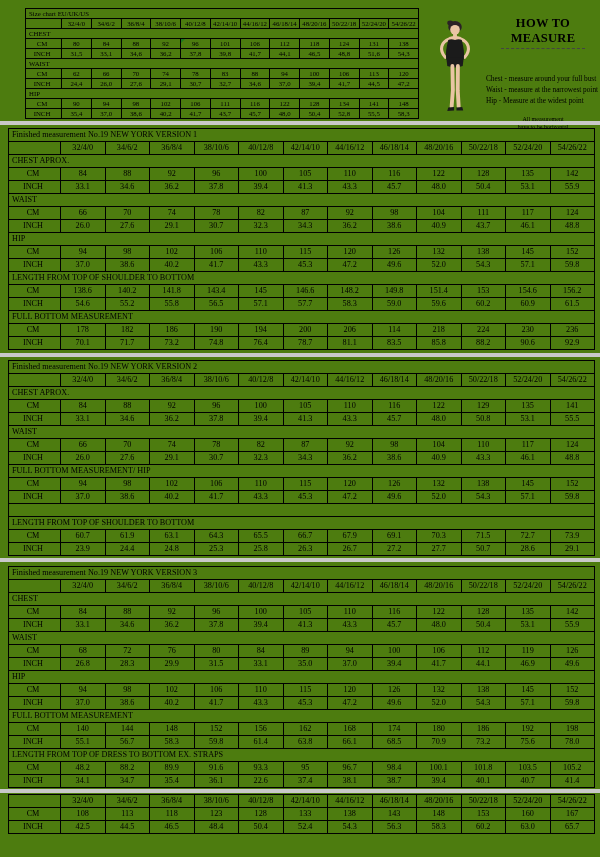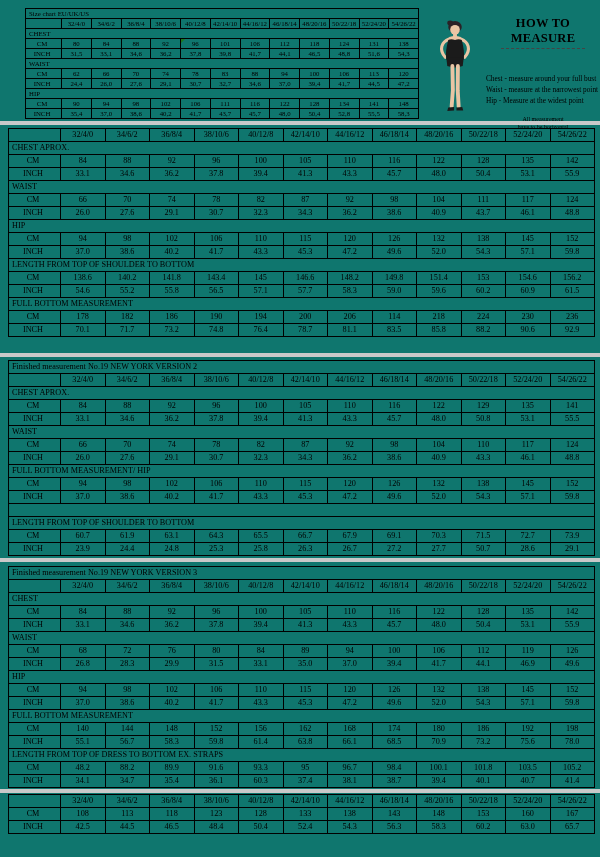--- a/index.html
+++ b/index.html
@@ -1,18 +1,18 @@
 <!DOCTYPE html>
 <html><head>
 <meta charset="utf-8">
 <style>
   * { margin:0; padding:0; box-sizing:border-box; }
   html,body { background:#ffffff; }
   .page {
-    position:relative; width:600px; height:857px; background:#0f766e;
+    position:relative; width:600px; height:857px; background:#4d7c0f;
     font-family:"Liberation Serif", serif; color:#000; overflow:hidden;
   }
   table { border-collapse:collapse; table-layout:fixed; }
   td { border:1px solid #000; text-align:center; vertical-align:middle; overflow:hidden; white-space:nowrap; }
 
   
   .sizechart-wrap { position:absolute; left:25px; top:8px; }
   .sizechart-wrap table { width:394px; border:1px solid #000; font-size:6.8px; }
   .sizechart-wrap col.lab { width:36px; }
   .sizechart-wrap td { height:9px; line-height:9px; }
@@ -247,20 +247,23 @@
           <col>
           <col>
           <col>
           <col>
           <col>
           <col>
           <col>
         </colgroup>
         <tbody>
           <tr>
+            <td class="title-cell" colspan="13">Finished measurement No.19 NEW YORK VERSION 1</td>
+          </tr>
+          <tr>
             <td class="label-cell"></td>
             <td class="size-header">32/4/0</td>
             <td class="size-header">34/6/2</td>
             <td class="size-header">36/8/4</td>
             <td class="size-header">38/10/6</td>
             <td class="size-header">40/12/8</td>
             <td class="size-header">42/14/10</td>
             <td class="size-header">44/16/12</td>
             <td class="size-header">46/18/14</td>
             <td class="size-header">48/20/16</td>
@@ -797,21 +800,21 @@
             <td class="value-cell">101.8</td>
             <td class="value-cell">103.5</td>
             <td class="value-cell">105.2</td>
           </tr>
           <tr>
             <td class="label-cell">INCH</td>
             <td class="value-cell">34.1</td>
             <td class="value-cell">34.7</td>
             <td class="value-cell">35.4</td>
             <td class="value-cell">36.1</td>
-            <td class="value-cell">60.3</td>
+            <td class="value-cell">22.6</td>
             <td class="value-cell">37.4</td>
             <td class="value-cell">38.1</td>
             <td class="value-cell">38.7</td>
             <td class="value-cell">39.4</td>
             <td class="value-cell">40.1</td>
             <td class="value-cell">40.7</td>
             <td class="value-cell">41.4</td>
           </tr>
         </tbody>
       </table>

